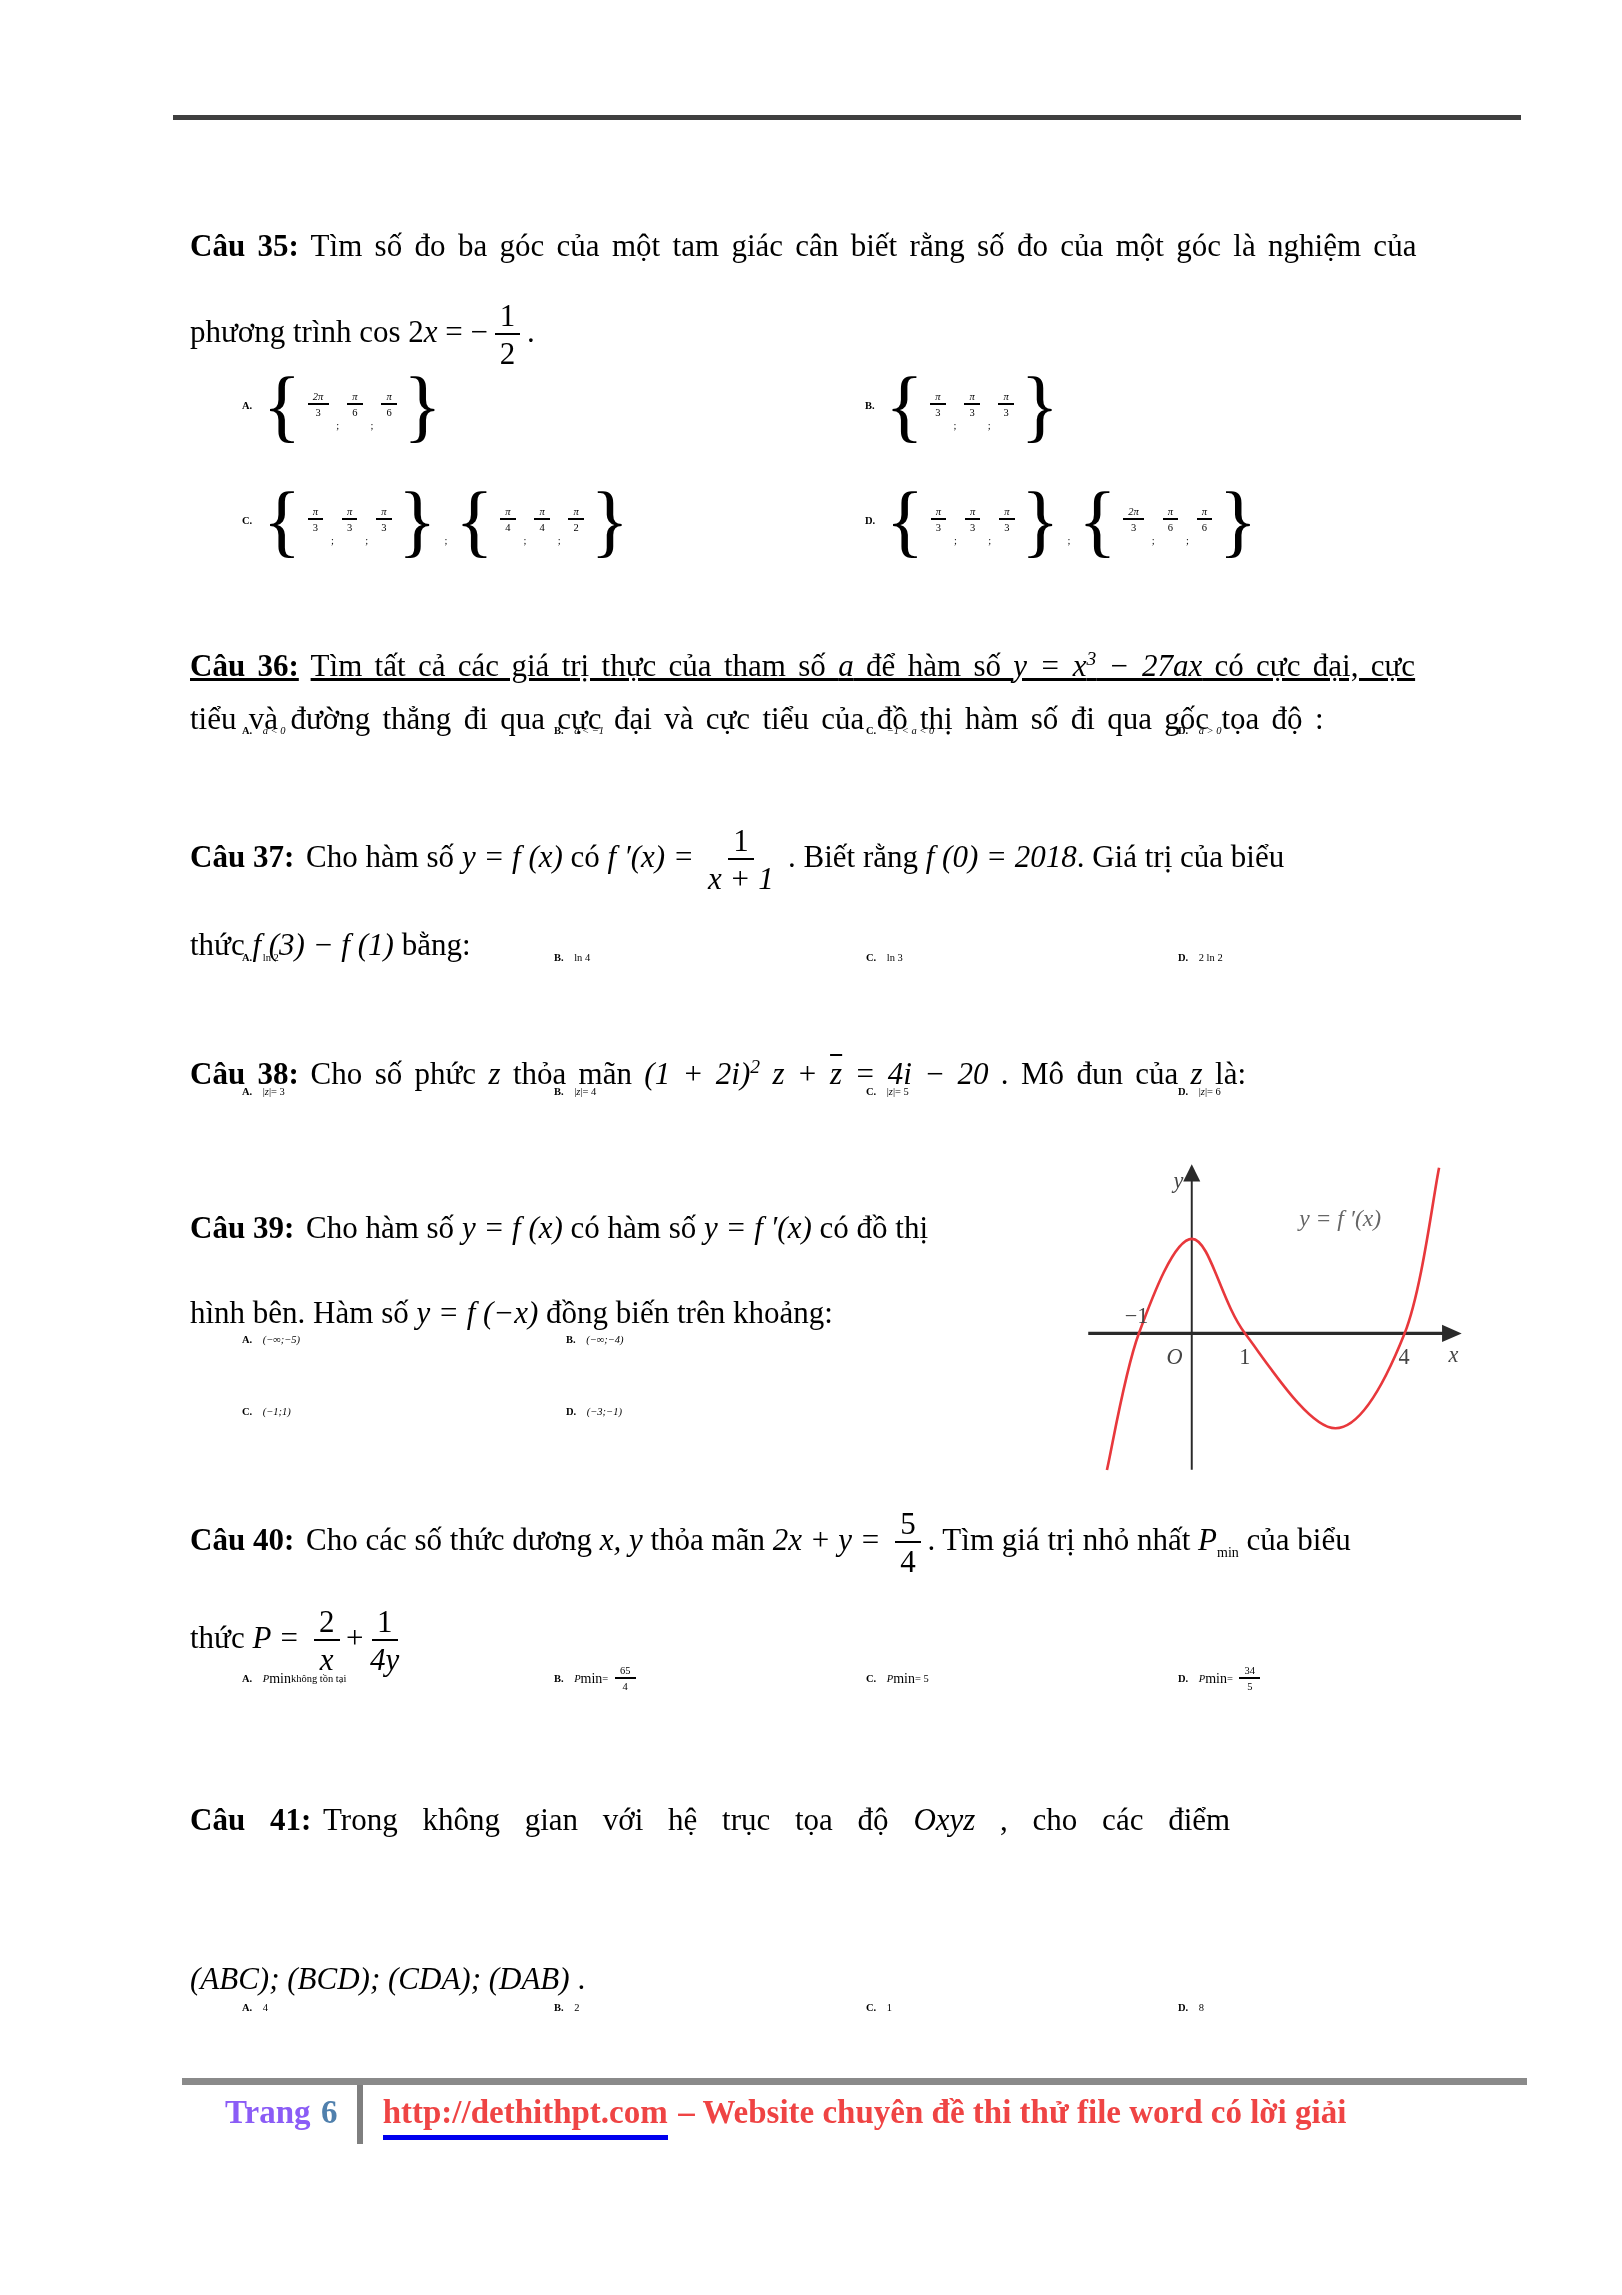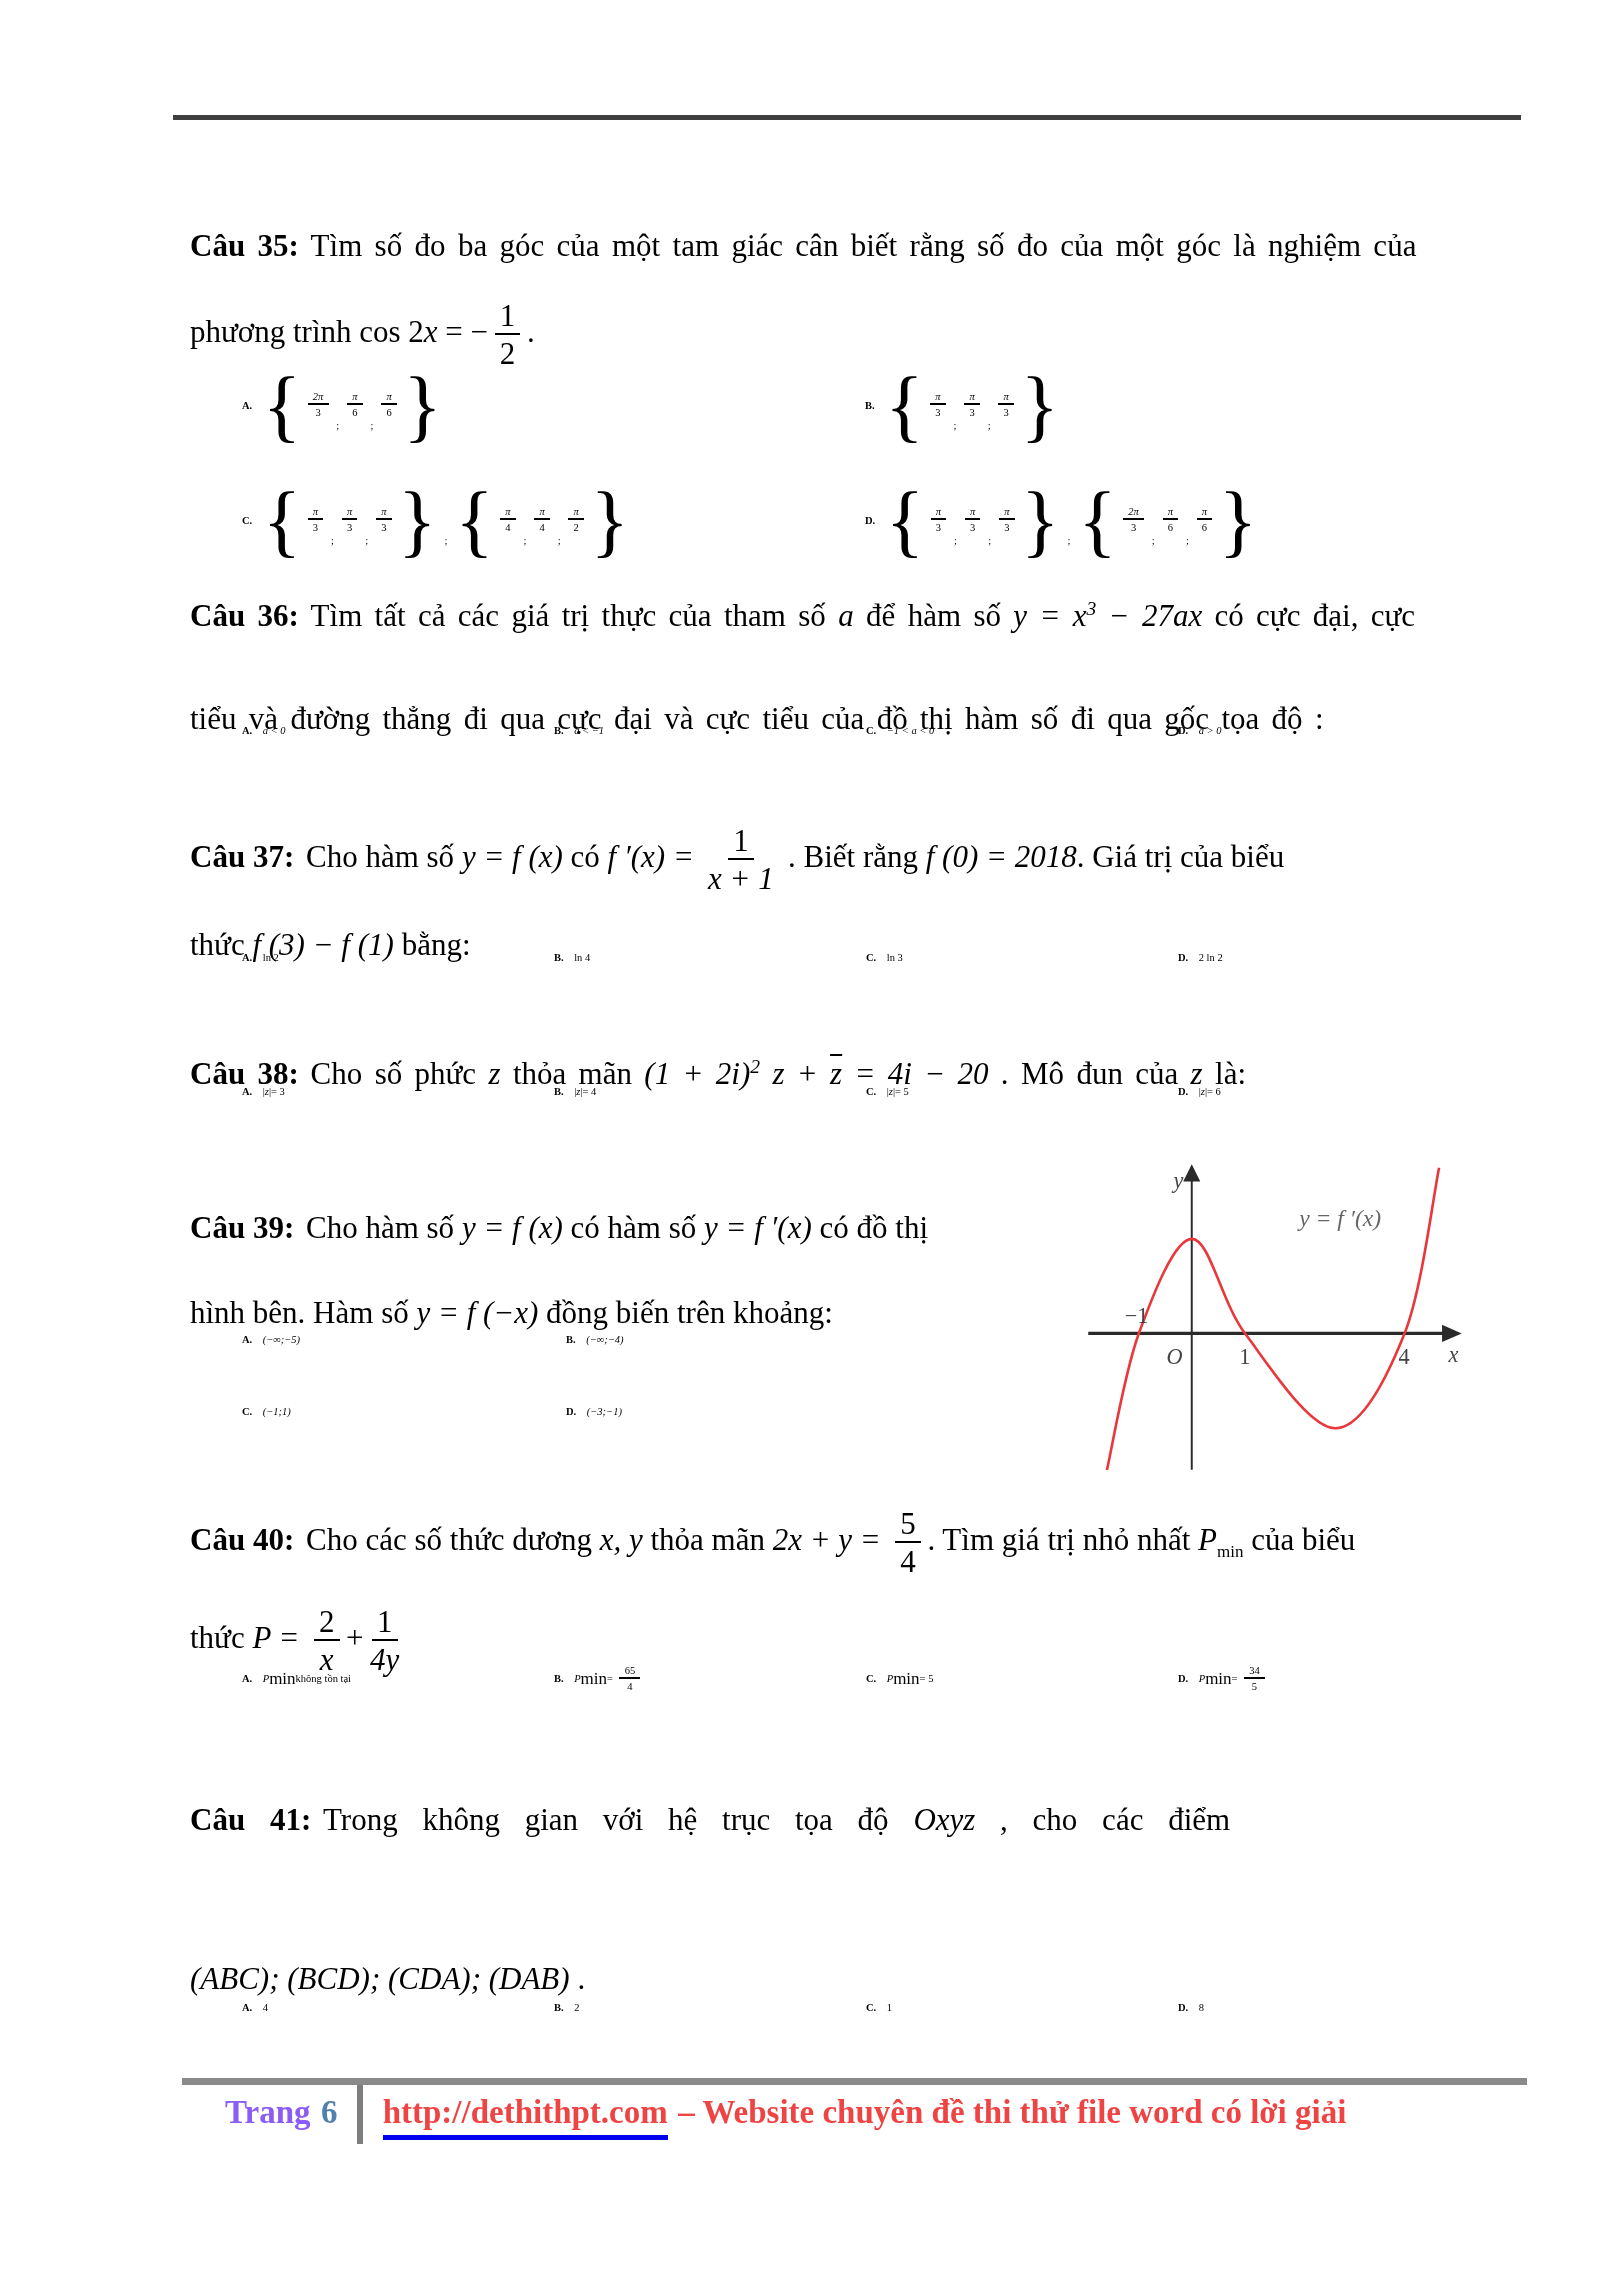--- a/index.html
+++ b/index.html
@@ -5,21 +5,21 @@
   html,body{margin:0;padding:0;background:#ffffff;}
   .page{position:relative;width:1623px;height:2295px;background:#fff;overflow:hidden;
         font-family:"Liberation Serif","DejaVu Serif",serif;color:#000;}
   .rule{position:absolute;background:#3f3f3f;}
   .block{position:absolute;left:190px;width:1250px;font-size:31px;line-height:1.25;}
   .narrow{width:870px;font-family:Liberation Serif, serif;}
   .qlabel{font-weight:bold;margin-right:11.8px;}
   .m{font-style:italic;}
   .t{font-style:normal;}
   sup{font-size:19.6px;font-style:italic;}
-  .sub{font-size:17px;font-style:normal;}
+  .sub{font-size:14px;font-style:normal;}
   .frac{display:inline-flex;flex-direction:column;align-items:center;vertical-align:middle;
         margin:0 6.5px;line-height:1.08;font-style:normal;text-align:center;}
   .frac .fn{border-bottom:2.6px solid #000;padding:0 5.2px 0.7px;}
   .frac .fd{padding-top:2px;}
   .set{display:inline-flex;align-items:center;}
   .sb{font-size:80px;line-height:1;font-weight:normal;}
   .fsep{display:inline-block;transform:translateY(19.6px);margin:0 1.3px;}
   .gsep{display:inline-block;transform:translateY(19.6px);margin:0 7.9px;}
   .opt-row{position:absolute;left:190px;width:1250px;display:flex;}
   .opt{display:flex;align-items:center;box-sizing:border-box;padding-left:52px;}
@@ -175,21 +175,21 @@
           <span class="fsep">;</span>
           <span class="frac">
             <span class="fn m">π</span>
             <span class="fd">6</span>
           </span>
           <span class="sb">}</span>
         </span>
     </div>
   </div>
 
-  <p class="block wsp" style="top:566px;"><span class="qlabel">Câu 36:</span><span class="t">Tìm tất cả các giá trị thực của tham số </span><span class="m">a</span><span class="t"> để hàm số </span><span class="m">y = x</span><sup>3</sup><span class="m"> − 27ax</span><span class="t"> có cực đại, cực</span></p>
+  <p class="block wsp" style="top:616px;text-decoration:underline;"><span class="qlabel">Câu 36:</span><span class="t">Tìm tất cả các giá trị thực của tham số </span><span class="m">a</span><span class="t"> để hàm số </span><span class="m">y = x</span><sup>3</sup><span class="m"> − 27ax</span><span class="t"> có cực đại, cực</span></p>
   <p class="block wsp" style="top:669px;"><span class="t">tiểu và đường thẳng đi qua cực đại và cực tiểu của đồ thị hàm số đi qua gốc tọa độ :</span></p>
   <div class="opt-row cols4" style="top:725px;">
     <div class="opt">
         <span class="opt-key">A.</span>
         <span class="m">a &lt; 0</span>
       </div>
     <div class="opt">
         <span class="opt-key">B.</span>
         <span class="m">a &lt; −1</span>
       </div>

